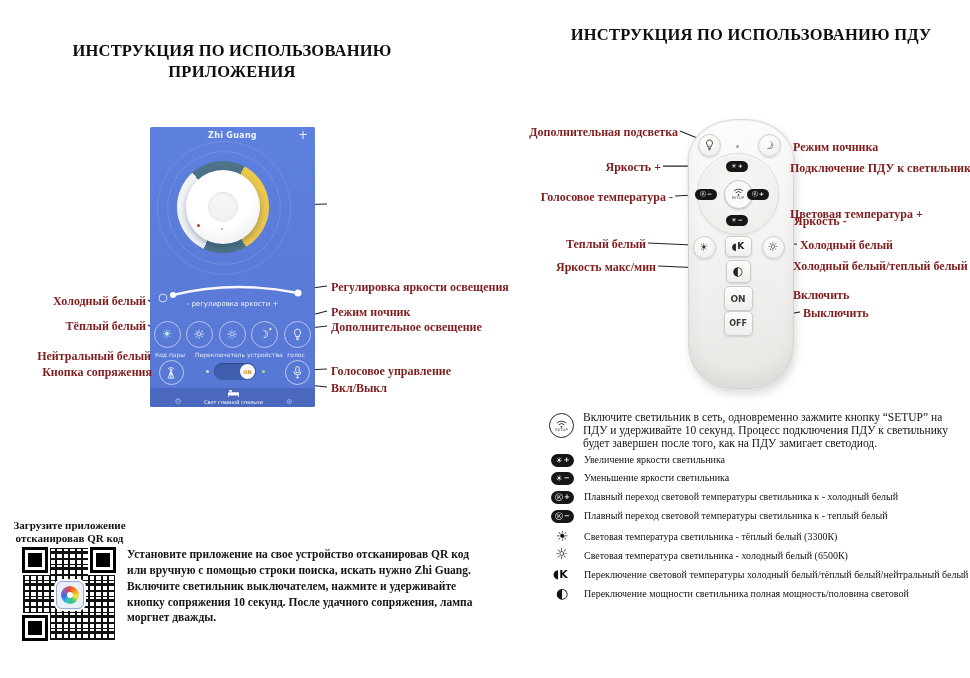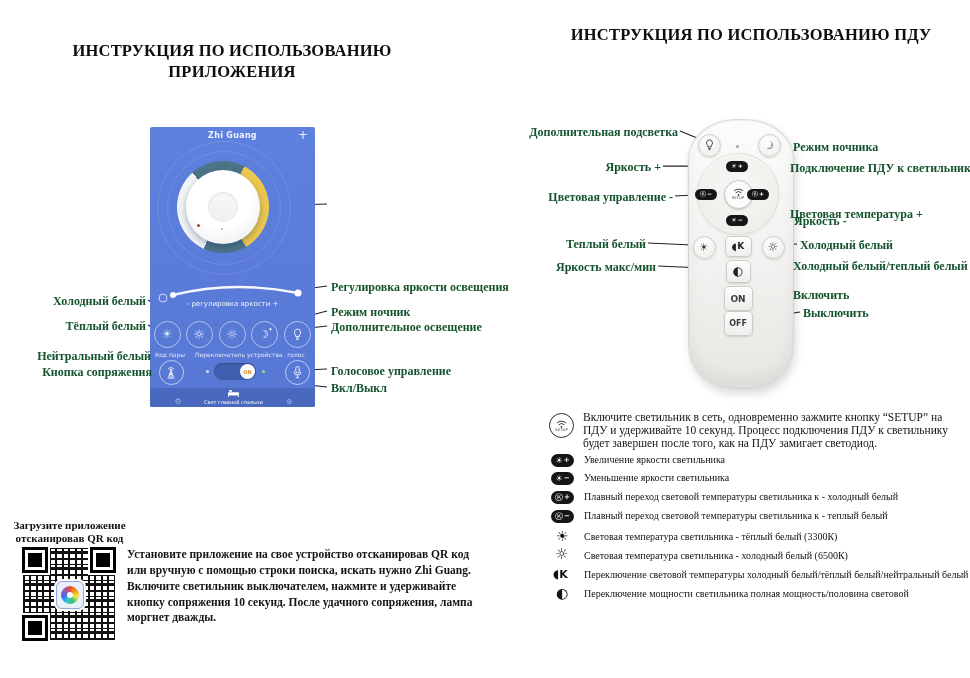--- a/index.html
+++ b/index.html
@@ -1,18 +1,18 @@
 <!DOCTYPE html>
 <html><head>
 <meta charset="utf-8">
 <style>
   html,body{margin:0;padding:0;background:#fff;}
   .page{position:relative;width:970px;height:678px;background:#fff;font-family:"Liberation Serif",serif;overflow:hidden;color:#111;}
   .title{position:absolute;font-weight:bold;font-size:16.5px;line-height:1.3;text-align:center;letter-spacing:.2px;color:#0d0d0d;}
-  .co{position:absolute;font-weight:bold;font-size:12px;white-space:nowrap;color:#14532d;}
+  .co{position:absolute;font-weight:bold;font-size:12px;white-space:nowrap;color:#7f1d1d;}
   svg.lines{position:absolute;left:0;top:0;width:970px;height:678px;pointer-events:none;}
   svg.lines line{stroke:#222;stroke-width:1.25;}
   
   .app{position:absolute;left:150px;top:127px;width:165px;height:280px;border-radius:2px;overflow:hidden;
        background:linear-gradient(180deg,#5e80de 0%,#5a7bd8 55%,#5677d4 100%);
        font-family:"DejaVu Sans",sans-serif;color:#fff;}
   .app-header{position:absolute;top:4px;left:0;right:0;text-align:center;font-size:8px;font-weight:bold;color:#eef2ff;letter-spacing:.3px;}
   .app-plus{position:absolute;top:1px;right:7px;font-size:12px;color:#e8eeff;}
   .ripple{position:absolute;border:1px solid rgba(255,255,255,.13);border-radius:50%;}
   .ring{position:absolute;left:27px;top:34px;width:92px;height:92px;border-radius:50%;
@@ -295,21 +295,21 @@
   </div>
   <div class="sqbtn" style="left:723.5px;top:286px;width:27px;height:23px;font-weight:bold;font-size:9px;color:#3c3c3c;">
     <span>ON</span>
   </div>
   <div class="sqbtn" style="left:723.5px;top:311px;width:27px;height:23px;font-weight:bold;font-size:8px;color:#3c3c3c;">
     <span>OFF</span>
   </div>
 
   <div class="co" style="right:292px;top:125px;">Дополнительная подсветка</div>
   <div class="co" style="right:309px;top:160px;">Яркость +</div>
-  <div class="co" style="right:297px;top:190px;">Цветовая управление -</div>
+  <div class="co" style="right:297px;top:190px;">Голосовое температура -</div>
   <div class="co" style="right:324px;top:237px;">Теплый белый</div>
   <div class="co" style="right:314px;top:260px;">Яркость макс/мин</div>
   <div class="co" style="left:793px;top:140px;">Режим ночника</div>
   <div class="co" style="left:790px;top:161px;">Подключение ПДУ к светильнику</div>
   <div class="co" style="left:790px;top:191px;margin-top:16px;">Цветовая температура +</div>
   <div class="co" style="left:794px;top:214px;">Яркость -</div>
   <div class="co" style="left:800px;top:238px;">Холодный белый</div>
   <div class="co" style="left:793px;top:259px;">Холодный белый/теплый белый</div>
   <div class="co" style="left:793px;top:288px;">Включить</div>
   <div class="co" style="left:803px;top:306px;">Выключить</div>

